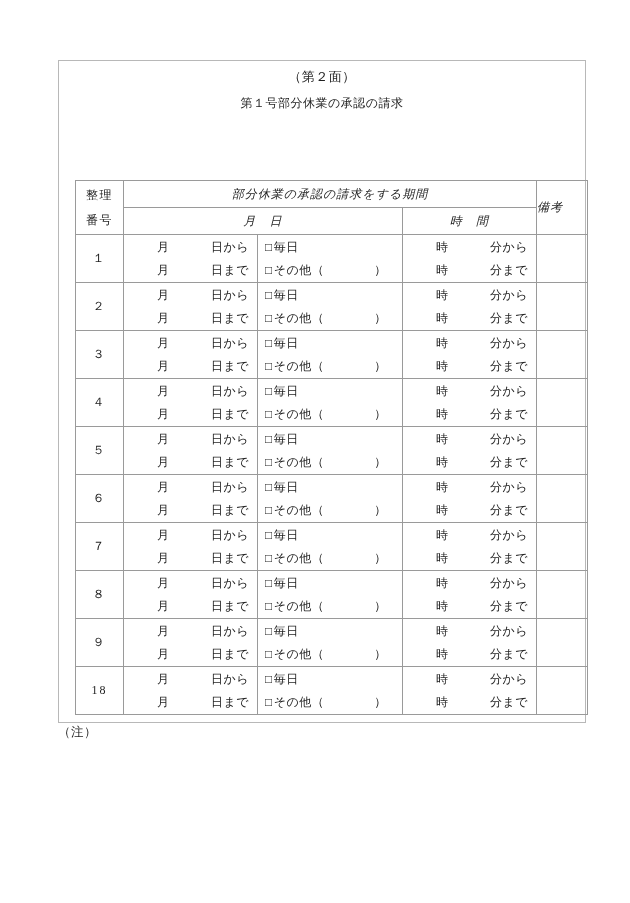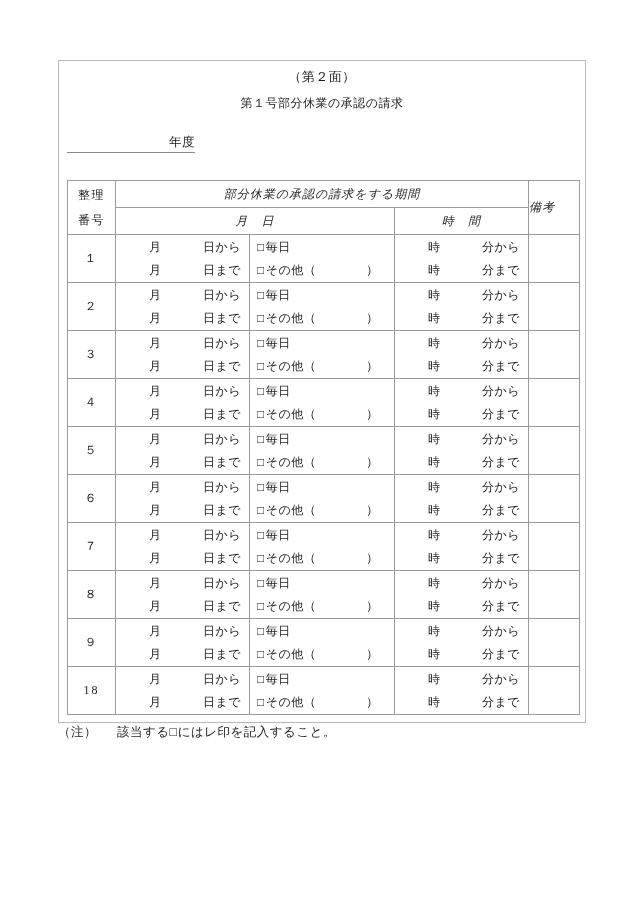--- a/index.html
+++ b/index.html
@@ -64,21 +64,21 @@
     position: absolute;
     right: 0px;
     bottom: 1px;
     font-size: 12.5px;
     letter-spacing: 0.5px;
   }
 
   
   .form-table {
     position: absolute;
-    left: 0px;
+    left: 8px;
     top: 119px;
     width: 512px;
     border-collapse: collapse;
     table-layout: fixed;
     padding-left: 28px;
   }
   .form-table td, .form-table th {
     border: 1px solid #9a9a9a;
     padding: 0;
     font-weight: normal;
@@ -188,23 +188,20 @@
 </head>
 <body>
 
 <div class="page-sheet">
   <div class="sheet-inner">
 
     <div class="title-line title-menmark">（第２面）</div>
 
     <div class="title-line title-main">第１号部分休業の承認の請求</div>
 
-    <div class="year-row">
-      <span class="year-label">年度</span>
-    </div>
 
     <table class="form-table">
       <colgroup>
         <col class="col-no">
         <col class="col-date">
         <col class="col-check">
         <col class="col-time">
         <col class="col-remark">
       </colgroup>
       <thead>
@@ -643,14 +640,13 @@
             <td class="cell-remark"></td>
           </tr>
         </tbody>
     </table>
 
   </div>
 </div>
 
 <div class="footnote">
   <span class="footnote-mark">（注）</span>
-  <span>該当する□にはレ印を記入すること。</span>
 </div>
 
 </body></html>

